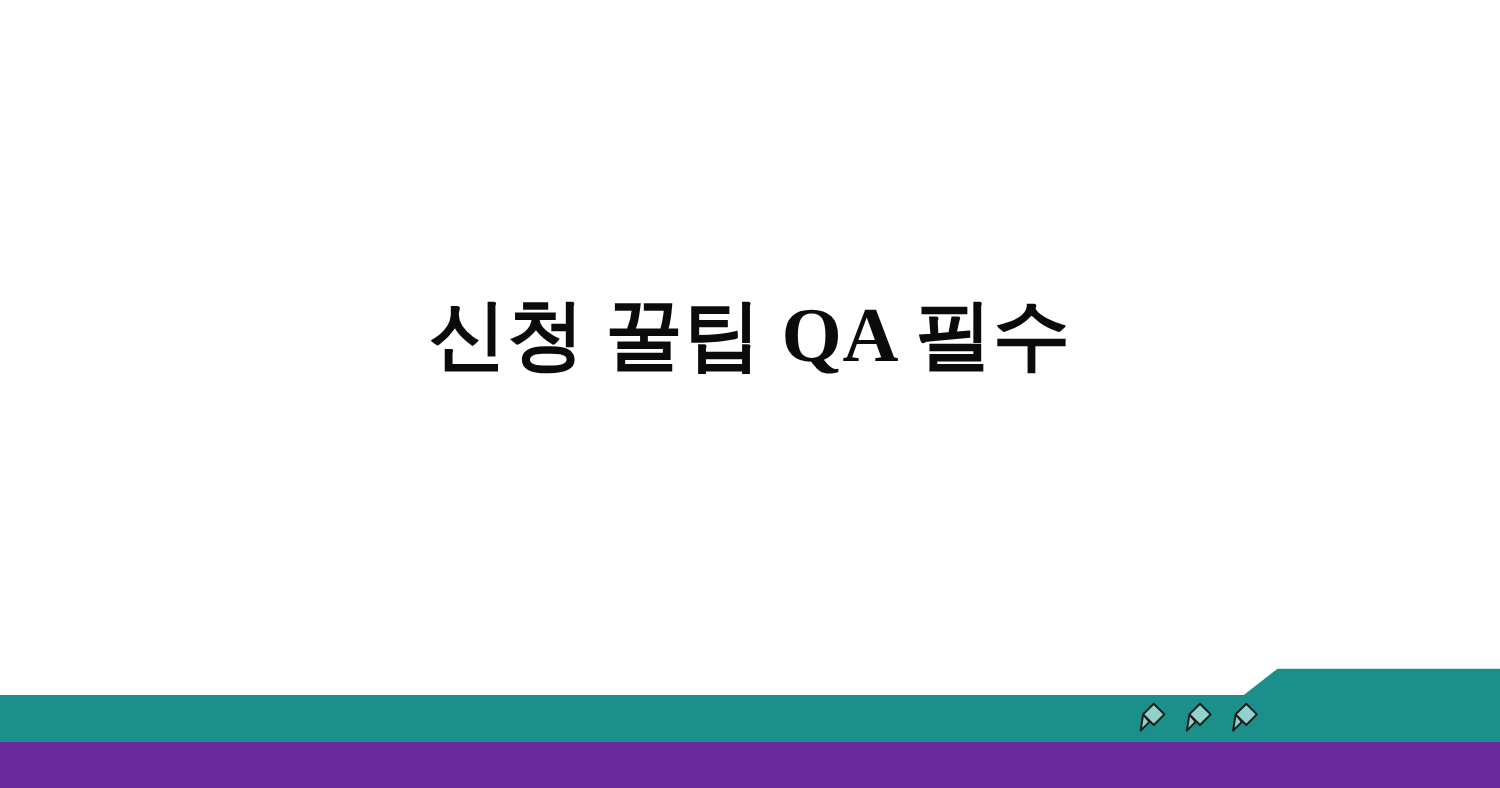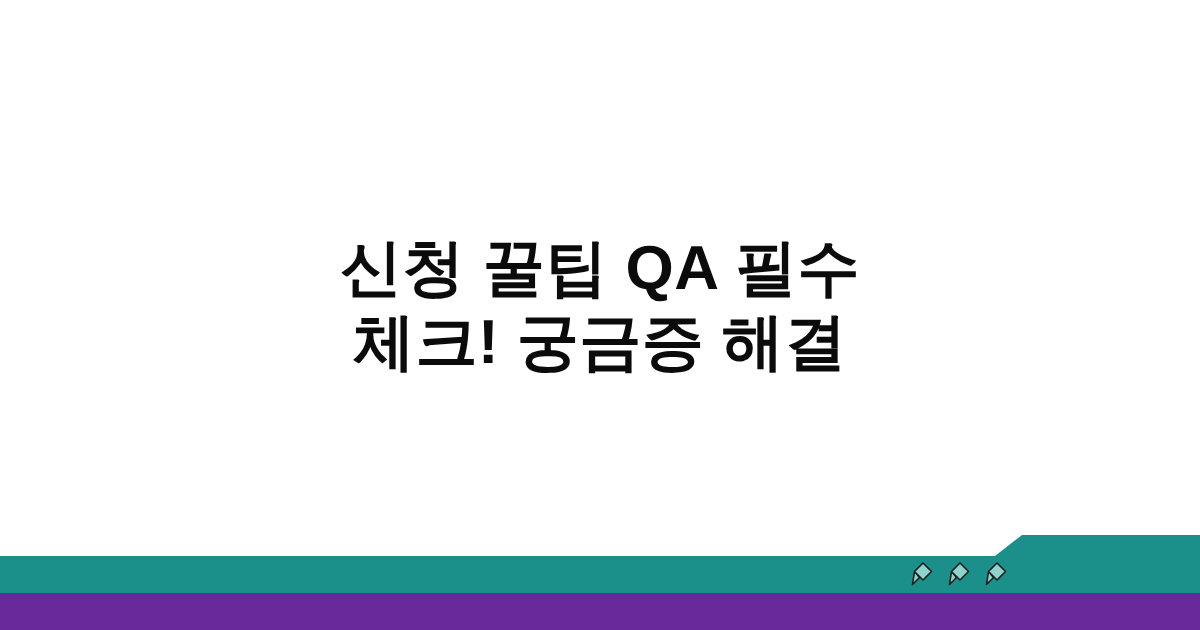--- a/index.html
+++ b/index.html
@@ -28,21 +28,21 @@
     position: absolute;
     left: 0;
     top: 232px;
     width: 1200px;
     text-align: center;
     padding: 0;
   }
 
   .title-line {
     display: block;
-    font-family: Liberation Sans, sans-serif;
+    font-family: Liberation Serif, serif;
     font-weight: 700;
     font-size: 62px;
     line-height: 74px;
     letter-spacing: 0.5px;
     color: #0b0b0b;
     white-space: pre;
     text-rendering: geometricPrecision;
   }
 
   
@@ -82,21 +82,20 @@
     display: block;
   }
 </style>
 </head>
 <body>
 
 <div id="card">
 
   <div id="title-block">
     <span class="title-line">신청 꿀팁 QA 필수</span>
-    <span class="title-line">체크! 궁금증 해결</span>
   </div>
 
   <div id="bottom-deco">
     <svg id="teal-band-svg" viewBox="0 0 1200 630" preserveAspectRatio="none">
 
       <path d="M0,556 L995,556 L1022,535 L1200,535 L1200,593 L0,593 Z" fill="#1b908a"></path>
 
       <rect x="0" y="593" width="1200" height="37" fill="#682a9b"></rect>
     </svg>
 

